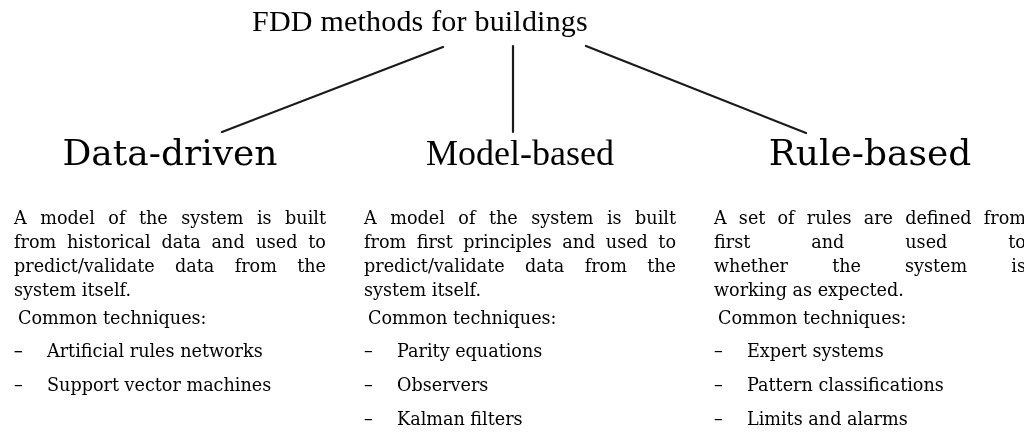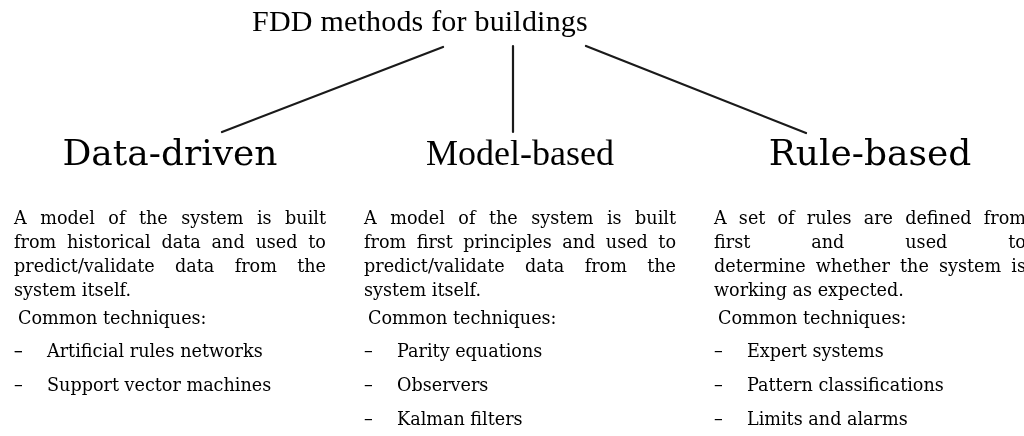--- a/index.html
+++ b/index.html
@@ -221,21 +221,20 @@
           <span>defined</span>
           <span>from</span>
         </span>
         <span style="display: flex; line-height: 24px; white-space: nowrap; justify-content: space-between;">
           <span>first</span>
           <span>and</span>
           <span>used</span>
           <span>to</span>
         </span>
         <span style="display: flex; line-height: 24px; white-space: nowrap; justify-content: space-between;">
-          <span>determine</span>
           <span>whether</span>
           <span>the</span>
           <span>system</span>
           <span>is</span>
         </span>
         <span style="display: block; line-height: 24px; white-space: nowrap;">working as expected.</span>
       </p>
     <p class="common">Common techniques:</p>
     <ul class="bullets">
       <li>

